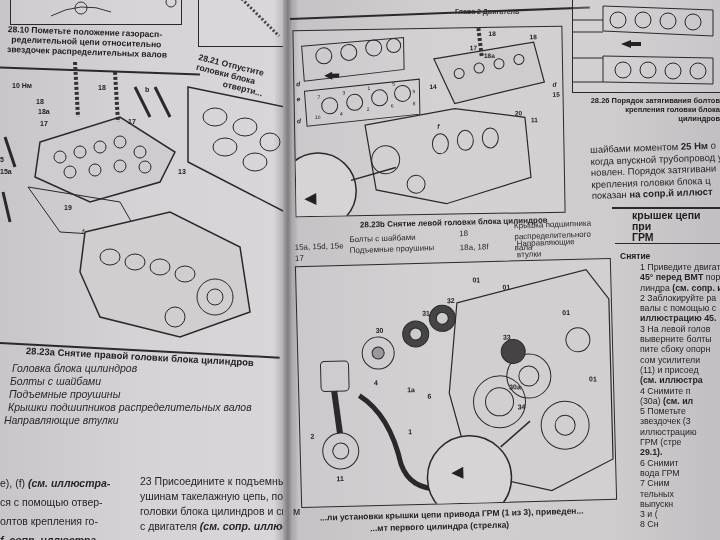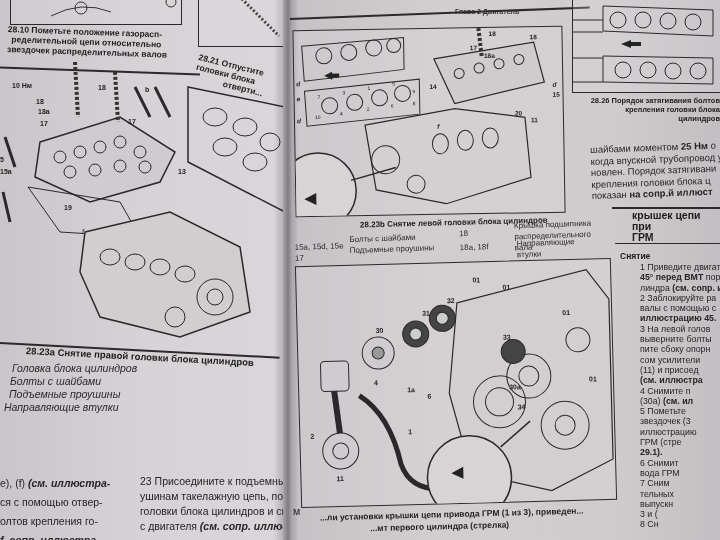--- a/index.html
+++ b/index.html
@@ -110,20 +110,21 @@
       <text x="178" y="112" font-size="7" font-weight="bold" fill="#222">13</text>
       <text x="64" y="148" font-size="7" font-weight="bold" fill="#222">19</text>
       <text x="82" y="172" font-size="7" font-style="italic" fill="#222">f</text>
     </svg>
     <div class="hr" style="left:0;top:342px;width:280px;transform:rotate(3deg);transform-origin:left;"></div>
     <div class="cap" style="left:26px;top:346px;font-size:9.5px;transform:rotate(3deg);transform-origin:left;">28.23a Снятие правой головки блока цилиндров</div>
     <div class="legend" style="left:8px;top:362px;">
       <div style="padding-left:4px">Головка блока цилиндров</div>
       <div style="padding-left:2px">Болты с шайбами</div>
       <div style="padding-left:1px">Подъемные проушины</div>
+      <div>Крышки подшипников распределительных валов</div>
       <div style="margin-left:-4px">Направляющие втулки</div>
     </div>
 
     <div class="body-text" style="left:0;top:474px;line-height:19px;">
       <div><span>e), (f) </span><b><i>(см. иллюстра-</i></b></div>
       <div>ся с помощью отвер-</div>
       <div>олтов крепления го-</div>
       <div><b><i>f. сопр. иллюстра-</i></b></div>
     </div>
     <div class="body-text" style="left:140px;top:474px;line-height:15px;">

